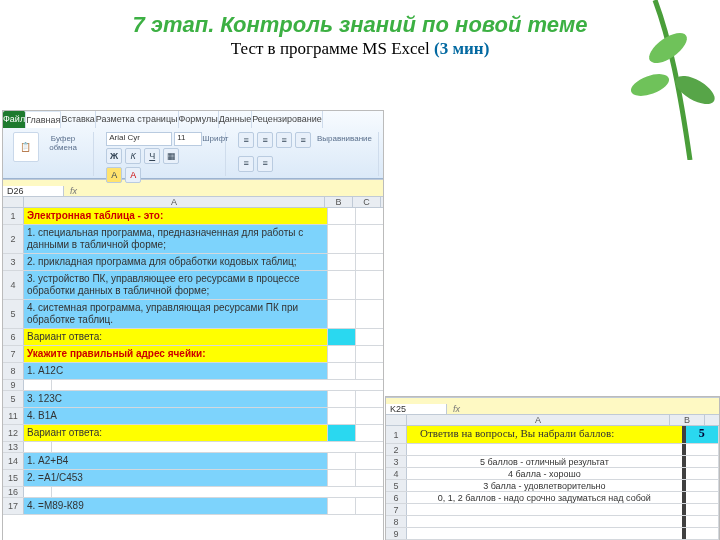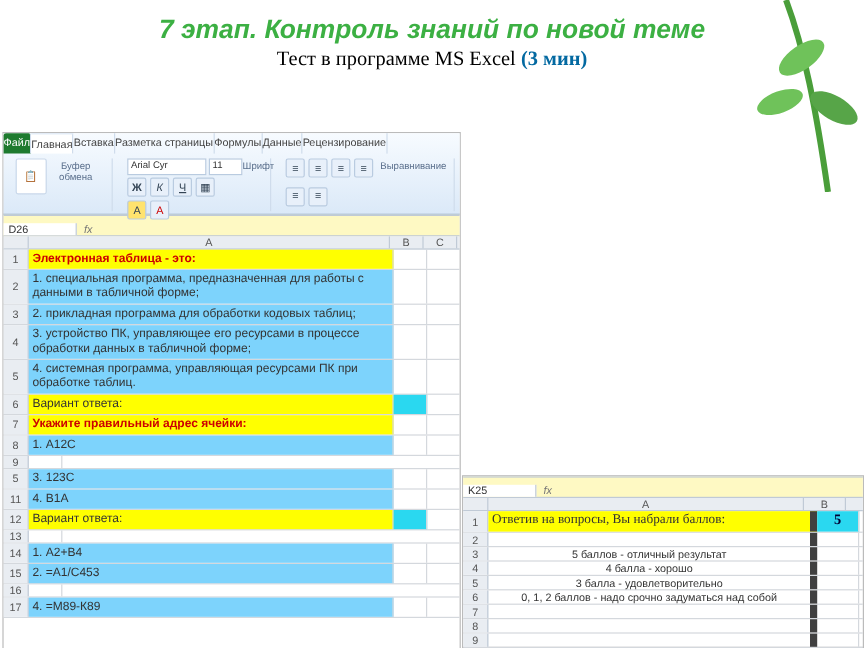--- a/index.html
+++ b/index.html
@@ -37,21 +37,21 @@
 .row .rn{width:20px;min-width:20px;text-align:center;background:#e9edf2;border-right:1px solid #c0cad6;font-size:9px;color:#555;display:flex;align-items:center;justify-content:center}
 .left .cellA{width:300px;padding:2px 3px;border-right:1px solid #d4d8dd;font-size:10px;line-height:1.2}
 .left .cellB{width:27px;border-right:1px solid #d4d8dd}
 .left .cellC{width:27px}
 .yellow-head{background:#ffff00;text-align:left;color:#c00;font-weight:bold;font-size:10px}
 .pale{background:#7dd3fc}
 .answer-label{background:#ffff00;text-align:left;padding-right:4px;font-size:9px}
 .answer-box{background:#2ad8f0}
 .right .ch.colA{width:262px}
 .right .ch.colB{width:34px}
-.right .cellA{width:262px;padding:1px 3px;border-right:6px solid #404040;font-size:9px;text-align:center}
+.right .cellA{width:262px;padding:1px 13px;border-right:4px solid #404040;font-size:9px;text-align:center}
 .right .cellA.first{background:#ffff00;text-align:left;font-family:"Times New Roman",serif;font-size:11px}
 .right .cellB{width:34px;border-right:1px solid #d4d8dd;text-align:center}
 .right .cellB.score{background:#2ad8f0;color:#003;font-weight:bold;font-size:12px;font-family:"Times New Roman",serif}
 .right .row{height:11px}
 .right .row.h1{height:17px}
 .font-select{width:60px;height:12px;border:1px solid #b9cbe0;font-size:8px;padding:0 2px;background:#fff}
 </style>
 </head>
 <body>
 

